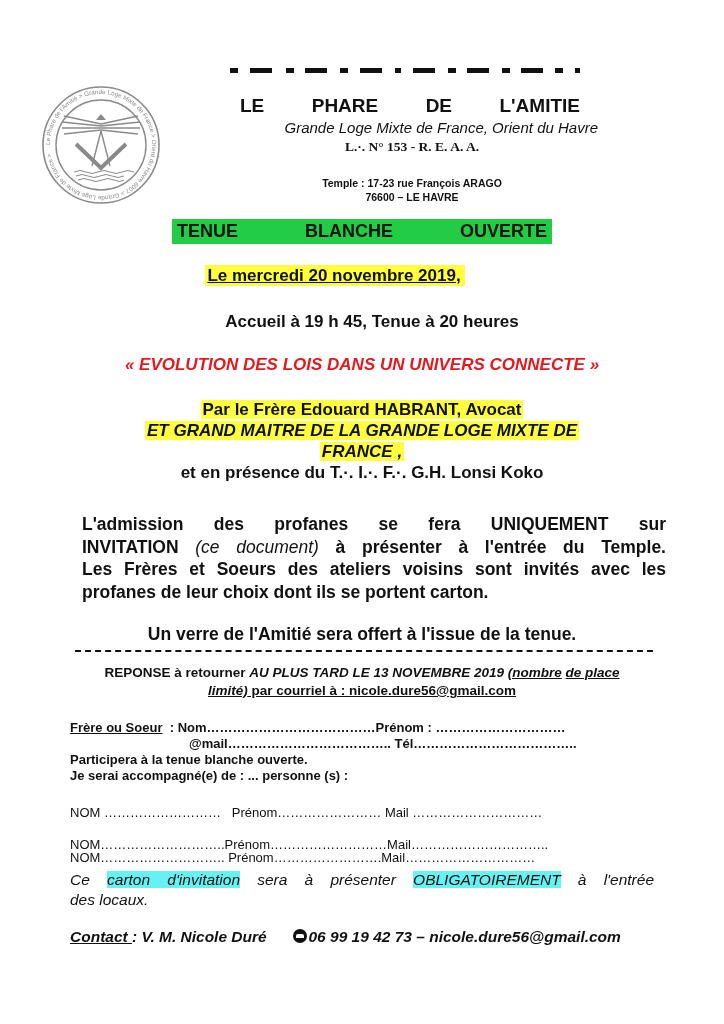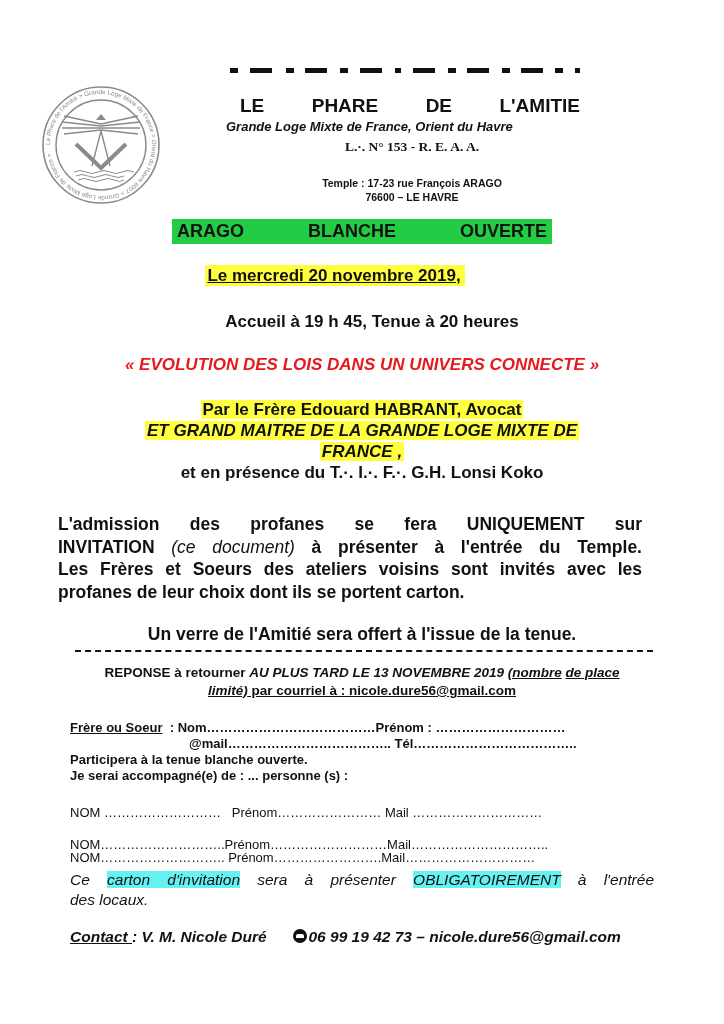--- a/index.html
+++ b/index.html
@@ -8,36 +8,36 @@
   .i { font-style:italic; }
   .u { text-decoration:underline; }
   .hl-y { background:#ffff40; }
   .hl-g { background:#22cc44; }
   .hl-c { background:#66f2f2; }
 
   #dashline { left:230px; top:68px; width:350px; height:6px; }
   #dashline span { position:absolute; top:0; height:5px; background:#111; }
 
   #title { left:240px; top:95px; width:340px; font-size:19px; font-weight:bold; display:flex; justify-content:space-between; }
-  #subtitle { left:226px; top:119px; width:372px; font-size:13px; font-weight:bold; font-style:italic; text-align:left; }
+  #subtitle { left:226px; top:119px; width:372px; font-size:15px; font-weight:normal; font-style:italic; text-align:right; }
   #lodge-num { left:226px; top:139px; width:372px; font-size:13.5px; font-weight:bold; font-family:"Liberation Serif", serif; text-align:center; }
   #temple { left:226px; top:176px; width:372px; font-size:10.5px; font-weight:bold; text-align:center; line-height:14px; }
 
   #logo { left:40px; top:84px; width:122px; height:122px; }
 
   #tenue-bar { left:172px; top:219px; width:380px; height:25px; font-size:18px; font-weight:bold; display:flex; justify-content:space-between; align-items:center; padding:0 5px; box-sizing:border-box; }
   #date { left:0; top:266px; width:670px; font-size:17px; font-weight:bold; text-align:center; }
   #date span { padding:1px 4px 1px 2px; }
   #hours { left:14px; top:312px; width:716px; font-size:17px; font-weight:bold; text-align:center; }
   #theme { left:0; top:355px; width:724px; font-size:17px; font-weight:bold; font-style:italic; color:#e5191e; text-align:center; }
 
   #speaker { left:60px; top:399px; width:604px; font-size:17px; font-weight:bold; text-align:center; line-height:21px; }
   #speaker .line span { padding:0 2px; }
 
-  #admission { left:58px; top:513px; width:584px; font-size:17.5px; font-weight:bold; text-align:justify; text-align-last:left; line-height:22.5px; }
+  #admission { left:82px; top:513px; width:584px; font-size:17.5px; font-weight:bold; text-align:justify; text-align-last:left; line-height:22.5px; }
   #verre { left:0; top:624px; width:724px; font-size:17.5px; font-weight:bold; text-align:center; }
 
   #sep { left:75px; top:650px; width:578px; height:8px; border-top:2px dashed #111; }
   #reponse { left:70px; top:664px; width:584px; font-size:13.5px; font-weight:bold; text-align:center; line-height:18px; }
 
   .form-line { position:absolute; font-size:13px; font-weight:bold; white-space:pre; }
   .guest { position:absolute; font-size:13px; white-space:pre; }
 
   #carton { left:70px; top:870px; width:584px; font-size:15.5px; font-weight:normal; font-style:italic; text-align:justify; text-align-last:left; line-height:20px; }
   #carton .spread { text-align-last:justify; }
@@ -102,21 +102,21 @@
   <span>L'AMITIE</span>
 </div>
 <div id="subtitle" class="abs">Grande Loge Mixte de France, Orient du Havre</div>
 <div id="lodge-num" class="abs">L.·. N° 153  - R. E. A. A.</div>
 <div id="temple" class="abs">
   <div>Temple : 17-23 rue François ARAGO</div>
   <div>76600 – LE HAVRE</div>
 </div>
 
 <div id="tenue-bar" class="abs hl-g">
-  <span>ARAGO</span>
+  <span>TENUE</span>
   <span>BLANCHE</span>
   <span>OUVERTE</span>
 </div>
 
 <div id="date" class="abs">
   <span class="hl-y u">Le mercredi 20 novembre 2019,</span>
 </div>
 <div id="hours" class="abs">Accueil à 19 h 45, Tenue à 20 heures</div>
 <div id="theme" class="abs">« EVOLUTION DES LOIS DANS UN UNIVERS CONNECTE »</div>
 

